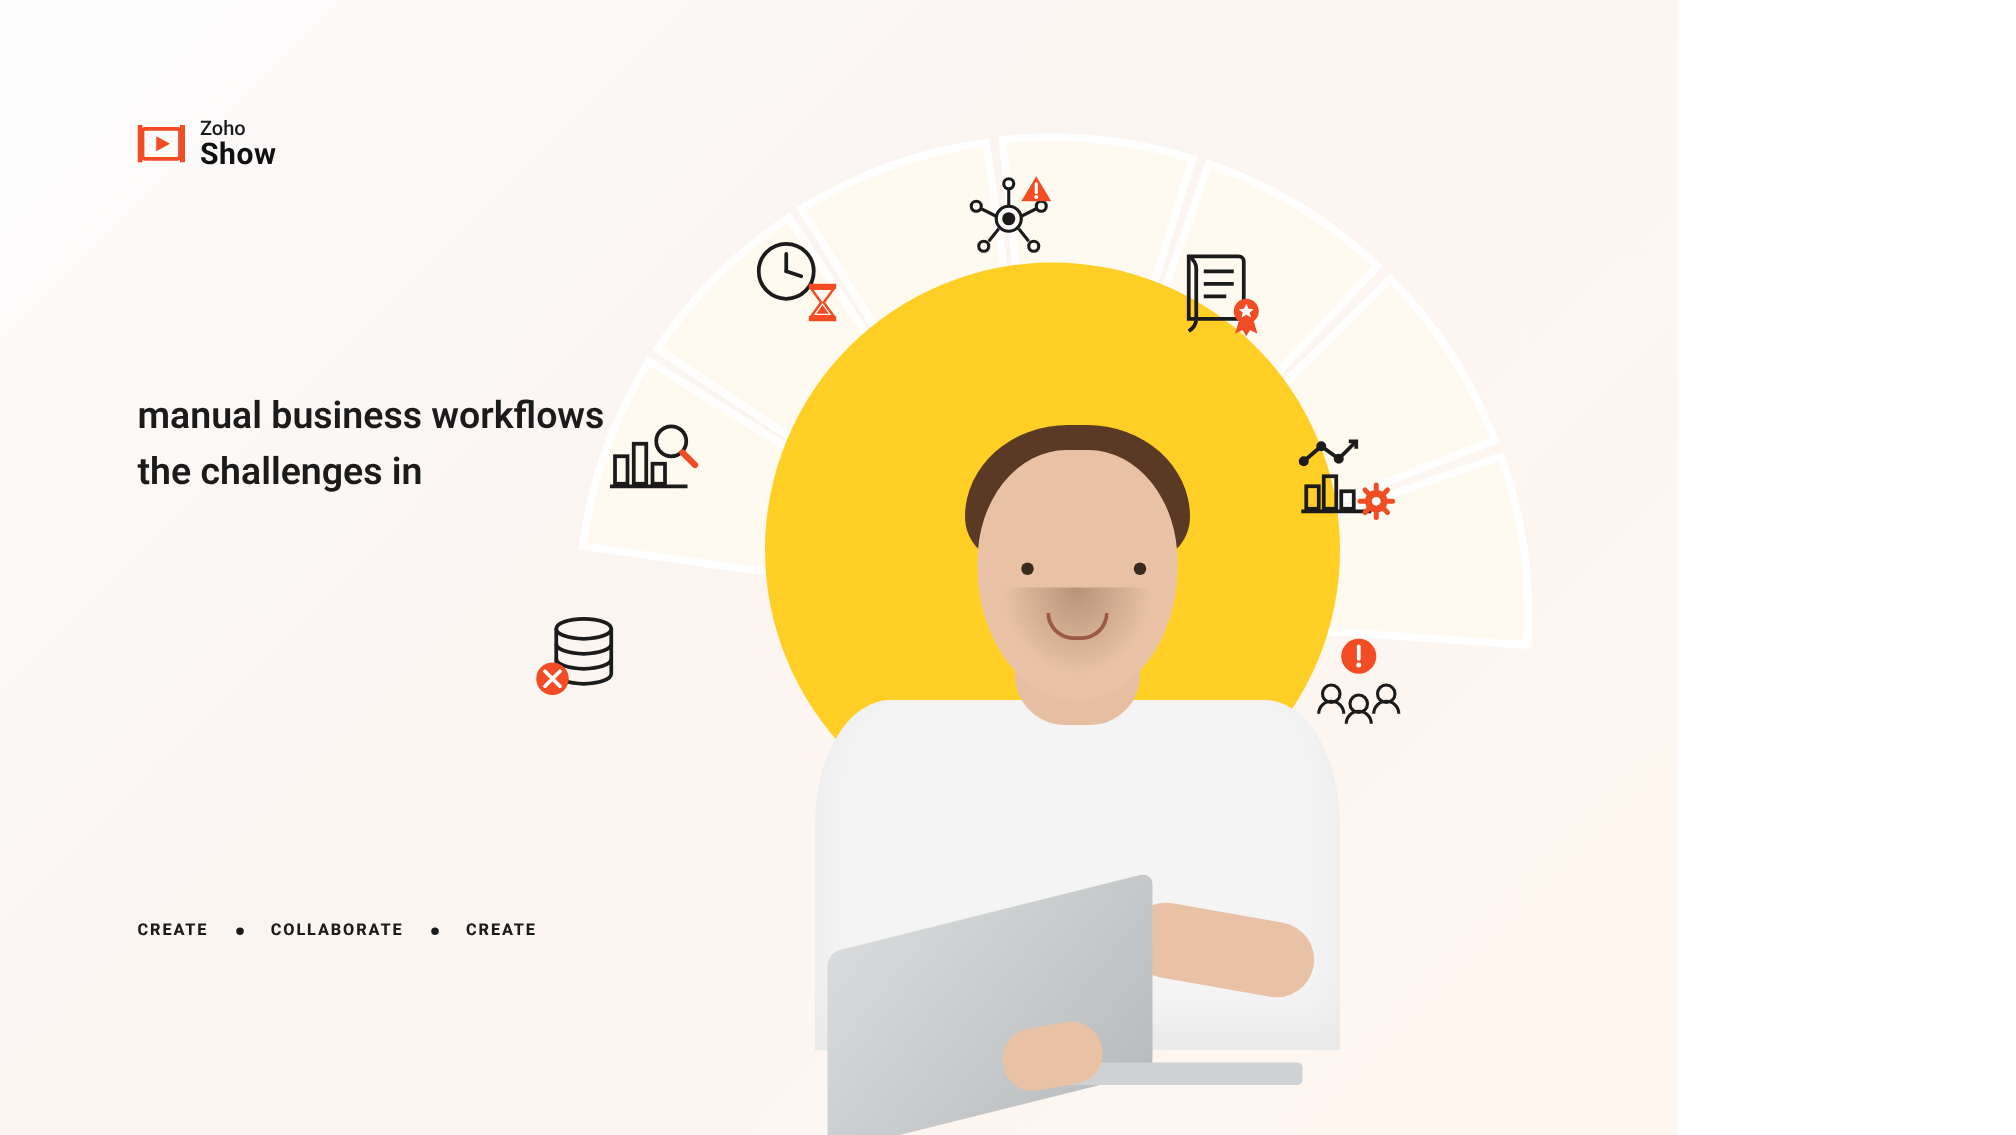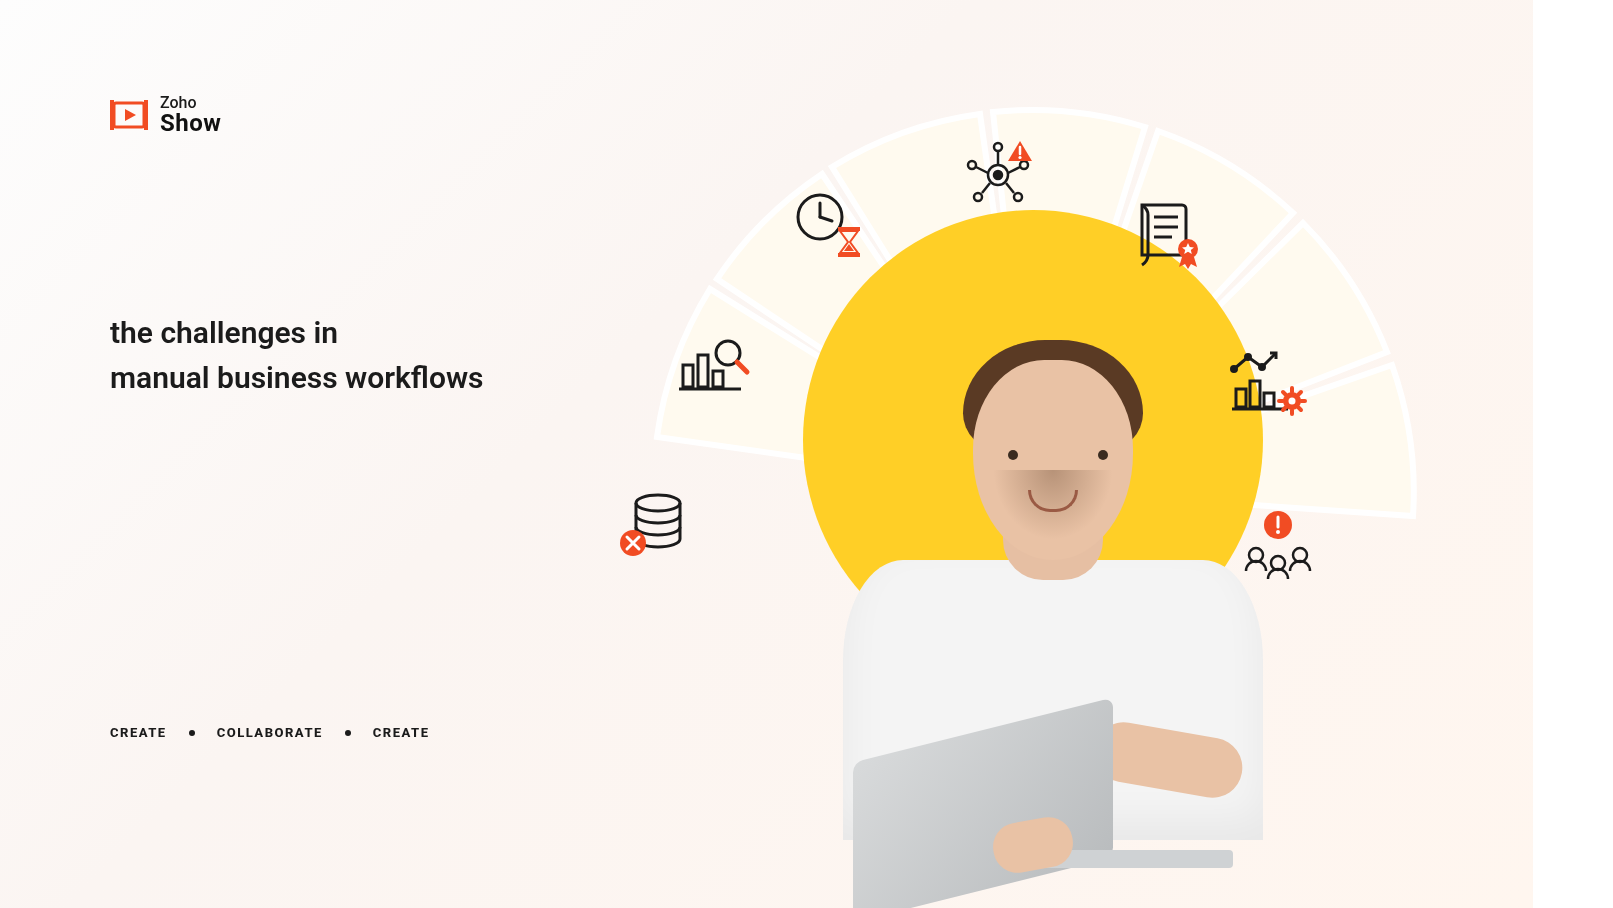--- a/index.html
+++ b/index.html
@@ -1,19 +1,19 @@
 <!DOCTYPE html>
 <html><head>
 <meta charset="utf-8">
 <style>
   * { box-sizing: border-box; margin: 0; padding: 0; }
   html, body { width: 1613px; height: 908px; overflow: hidden; font-family: -apple-system, BlinkMacSystemFont, "Segoe UI", Roboto, "Helvetica Neue", Arial, sans-serif; }
   .slide {
     position: relative;
-    width: 1533px;
+    width: 1342px;
     height: 908px;
     background: linear-gradient(135deg, #fdfdfd 0%, #fbf5f2 40%, #fff6ef 100%);
   }
   
   .logo {
     position: absolute;
     top: 95px;
     left: 110px;
     display: flex;
     align-items: center;
@@ -47,21 +47,21 @@
     font-size: 30px;
     line-height: 1.5;
     font-weight: 600;
     color: #1b1b1b;
   }
 
   
   .footer {
     position: absolute;
     left: 110px;
-    bottom: 168px;
+    bottom: 156px;
     display: flex;
     align-items: center;
     gap: 22px;
     font-size: 13px;
     font-weight: 800;
     letter-spacing: 1.5px;
     color: #1b1b1b;
     text-align: right;
   }
   .footer .dot {
@@ -163,22 +163,22 @@
         <polygon points="15,9 15,21 26,15" fill="#f14c23"></polygon>
       </svg>
     </span>
     <span class="logo-text">
       <div class="line1">Zoho</div>
       <div class="line2">Show</div>
     </span>
   </div>
 
   <div class="headline">
+    <div class="h-sub">manual business workflows</div>
     <div class="h-sub">the challenges in</div>
-    <div class="h-sub">manual business workflows</div>
   </div>
 
   <div class="footer">
     <span>CREATE</span>
     <span class="dot"></span>
     <span>COLLABORATE</span>
     <span class="dot"></span>
     <span>CREATE</span>
   </div>
 

